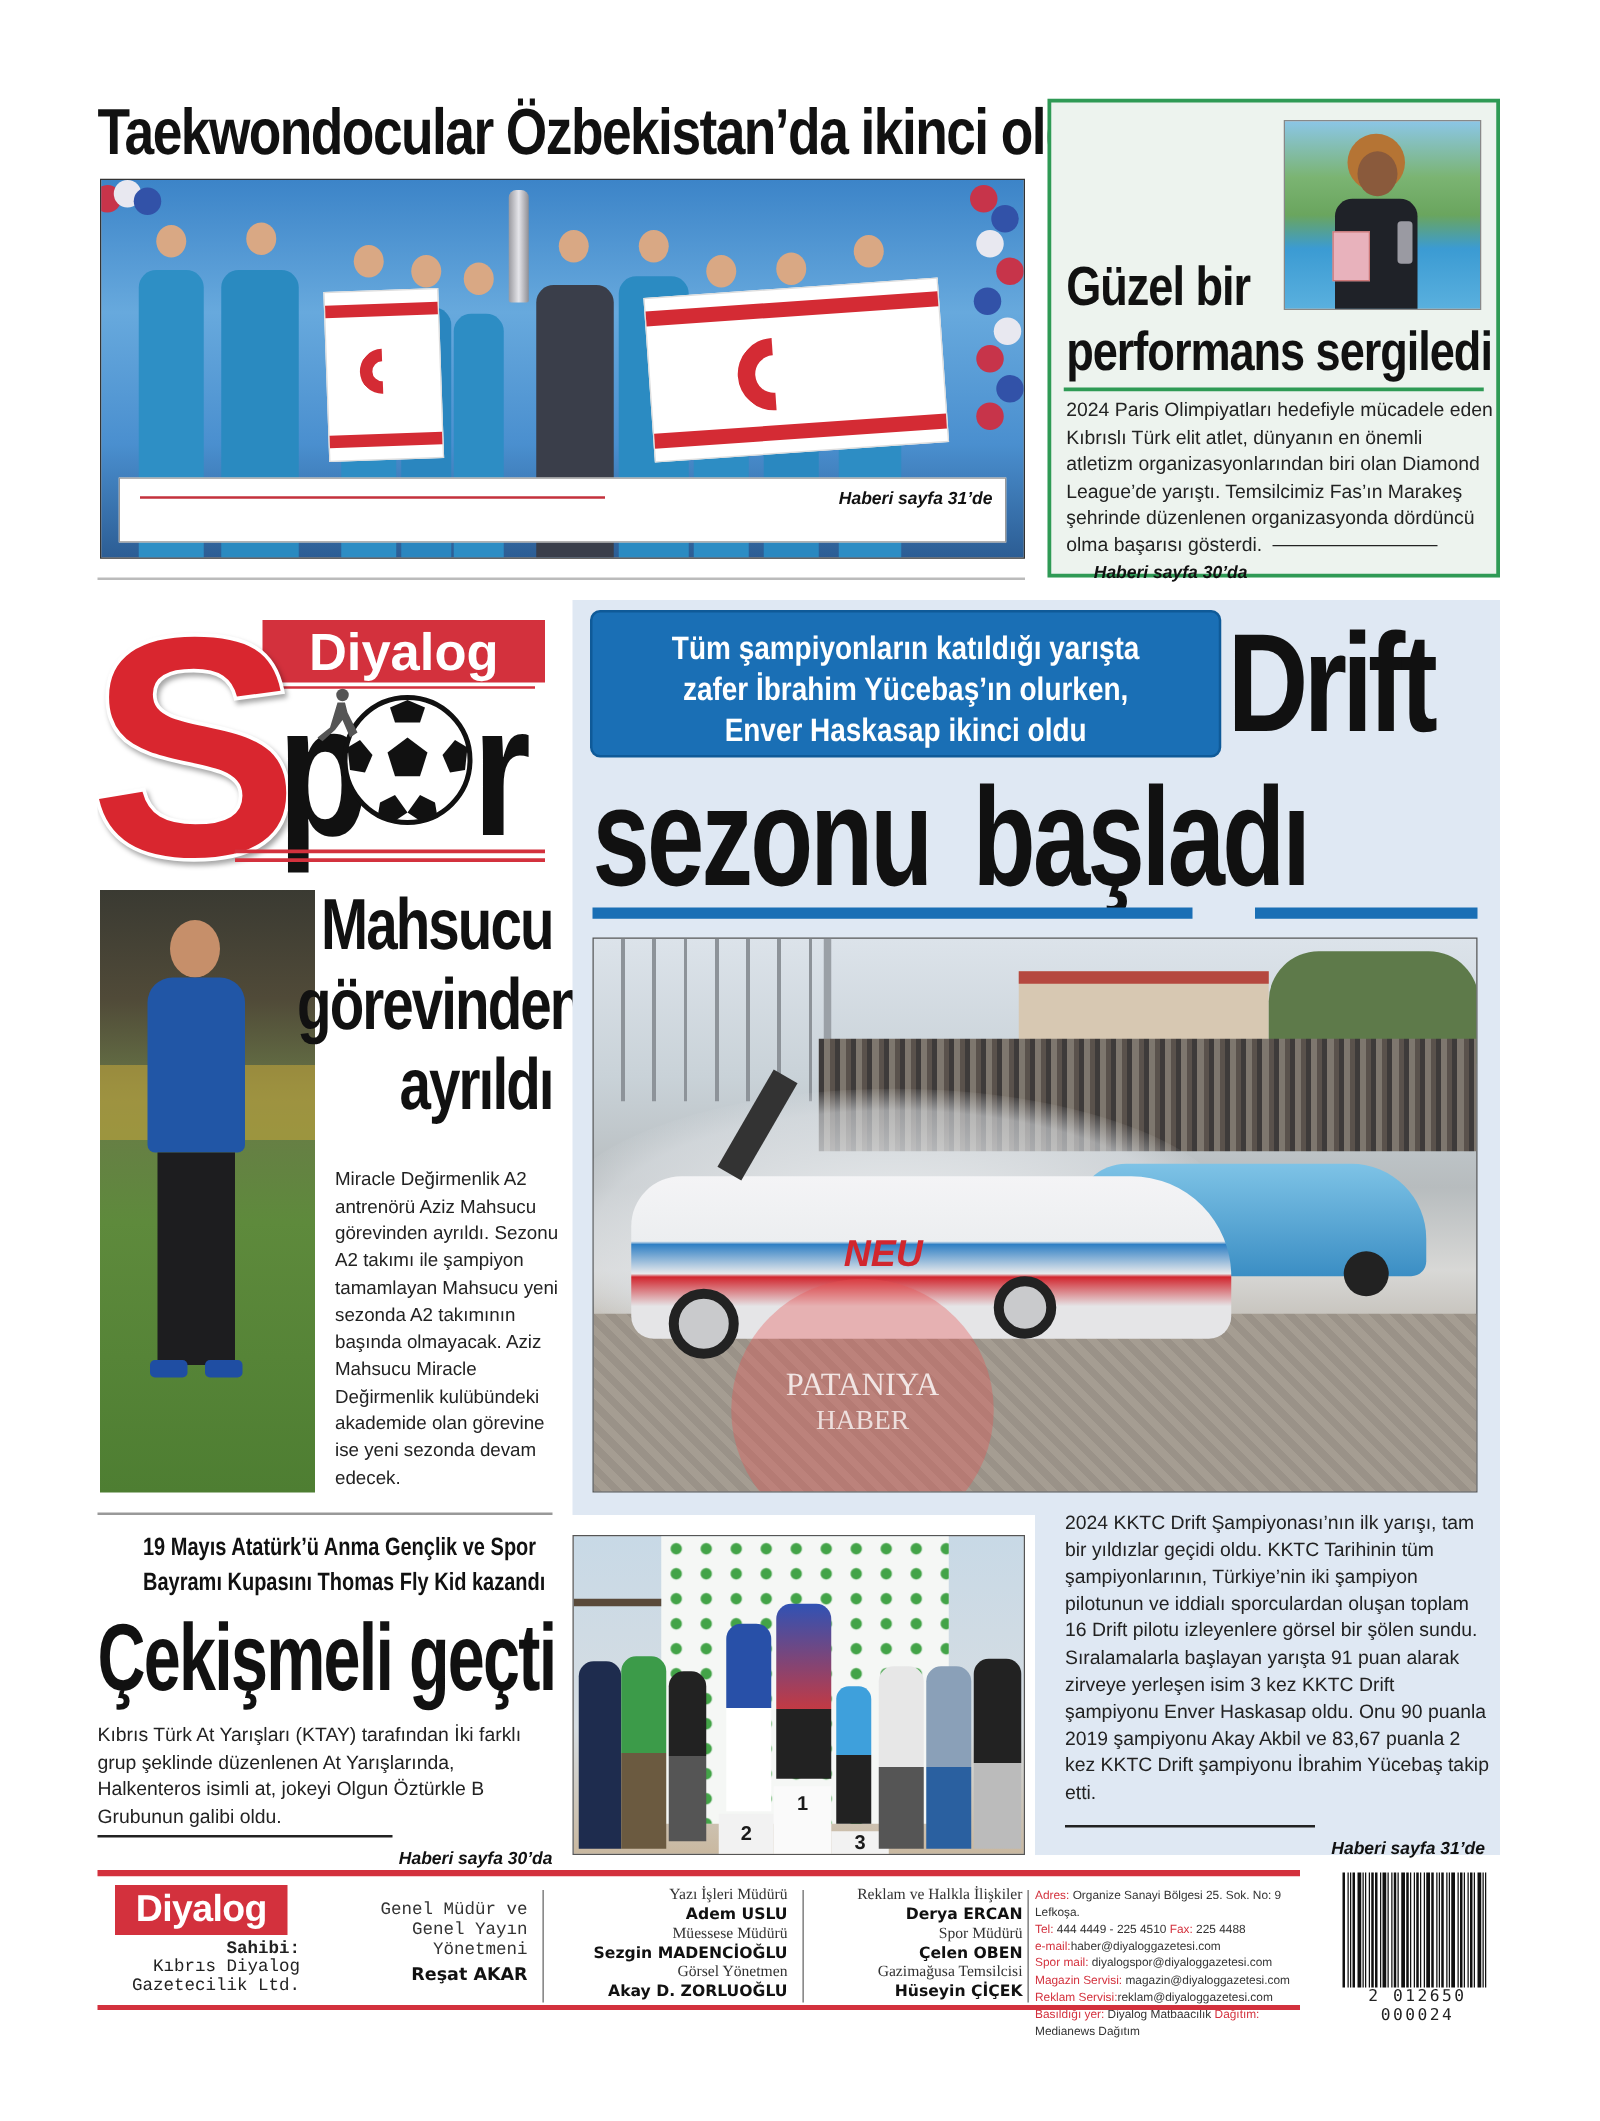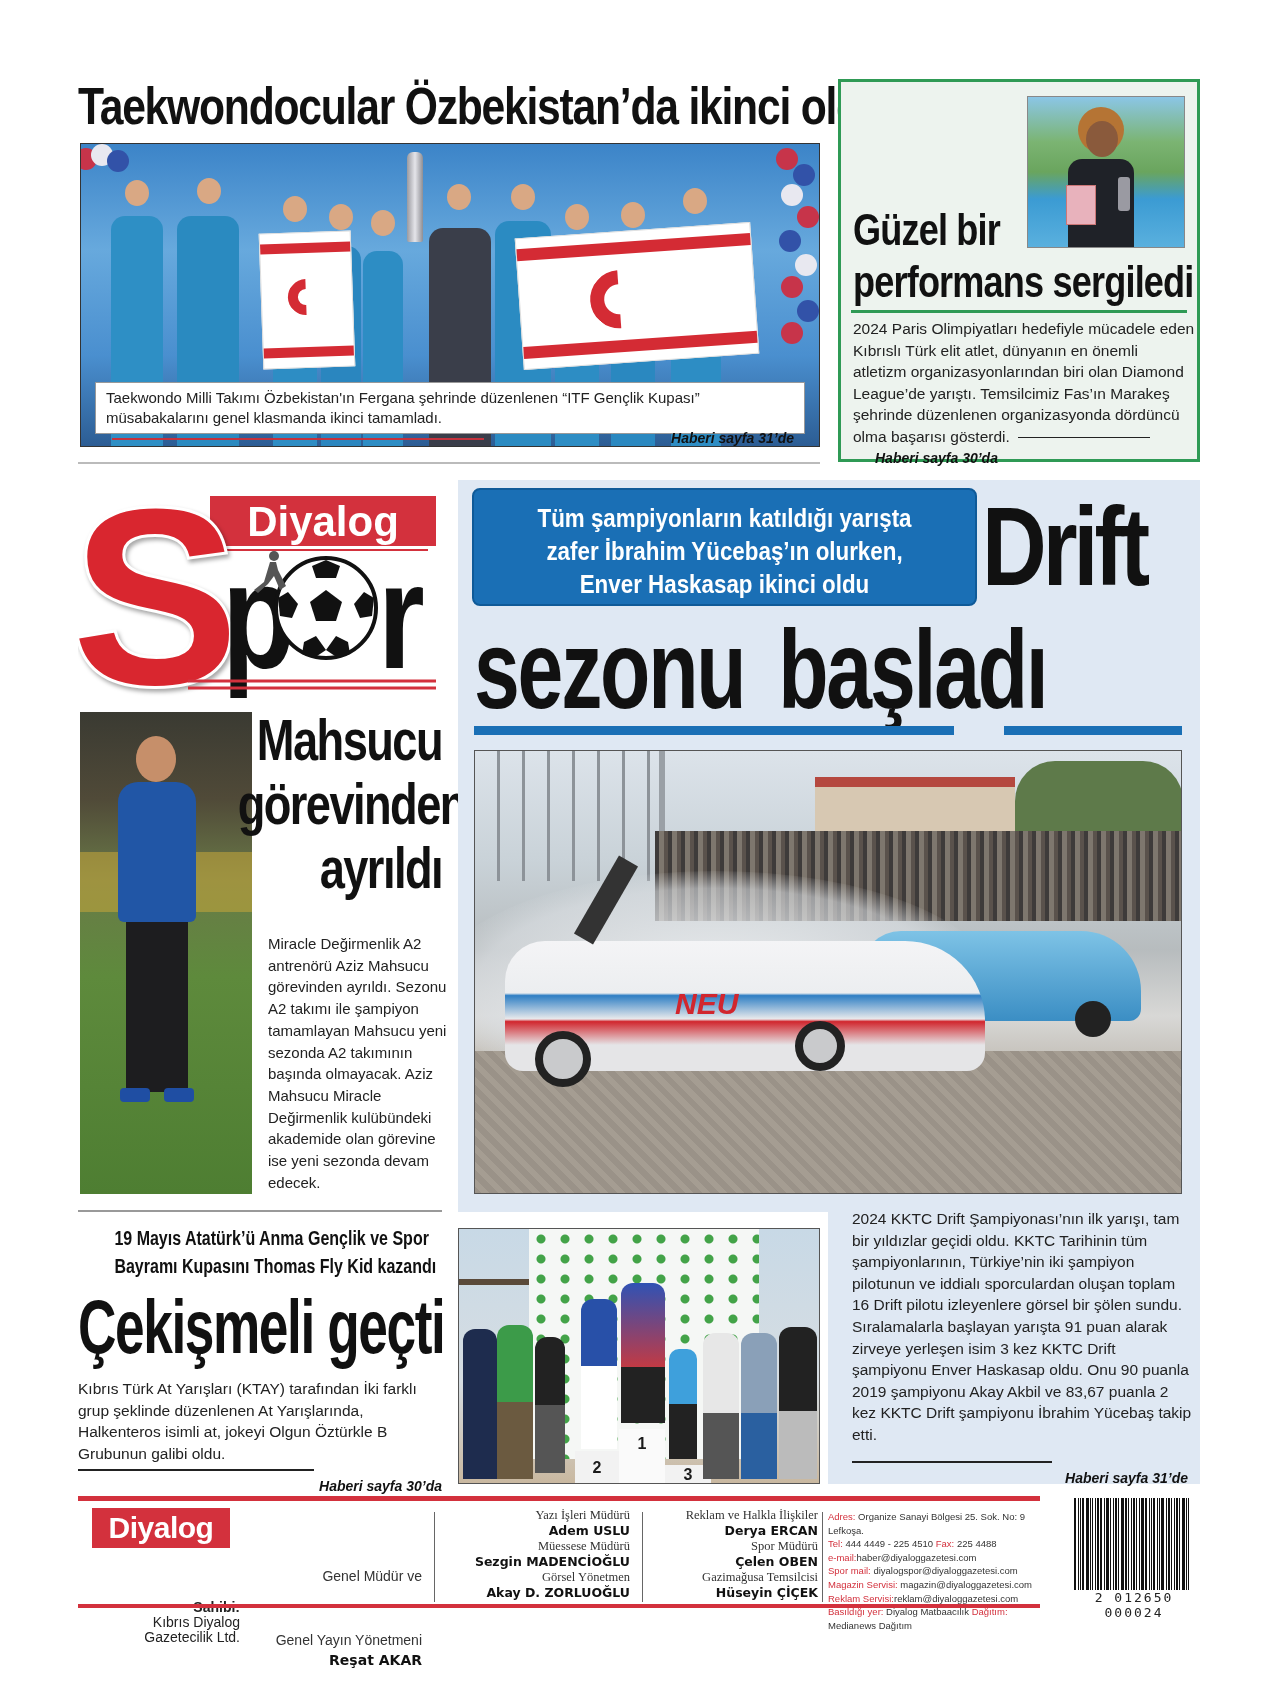--- a/index.html
+++ b/index.html
@@ -131,21 +131,21 @@
     background: linear-gradient(180deg, #c8d9e6 0%, #d6dde2 60%, #c9b8a0 100%);
   }
 
   
   #footer-red-top { left: 78px; top: 1496px; width: 962px; height: 5px; background: #d3313d; }
   #footer-red-bottom { left: 78px; top: 1604px; width: 962px; height: 4px; background: #d3313d; }
   #footer-logo {
     left: 92px; top: 1508px; width: 138px; height: 40px; background: #d3313d;
     color: #fff; font-weight: bold; font-size: 30px; line-height: 40px; text-align: center; letter-spacing: -0.5px;
   }
-  .ser { font-family: Liberation Sans, sans-serif; margin-top: 48px; }
+  .ser { font-family: Liberation Mono, monospace; }
   .foot-col { position: absolute; text-align: right; color: #333; }
   .foot-role { font-family: "Liberation Serif", serif; font-size: 12.5px; line-height: 15px; }
   .foot-name { font-family: "DejaVu Sans", sans-serif; font-weight: bold; font-size: 12.5px; line-height: 16px; color: #111; }
   .foot-sep { position: absolute; top: 1512px; width: 1px; height: 90px; background: #666; }
   #contact { left: 828px; top: 1510px; width: 230px; font-size: 9.5px; line-height: 13.6px; color: #333; }
   #contact .lbl { color: #d3313d; }
   #barcode { left: 1064px; top: 1498px; width: 140px; height: 110px; }
 </style>
 </head>
 <body>
@@ -194,21 +194,20 @@
     <div class="stripe" style="top:10px"></div>
     <div class="stripe" style="bottom:10px"></div>
     <div class="moon" style="left:26px;top:46px;width:36px;height:36px;transform:rotate(45deg)"></div>
   </div>
   <div class="flag" style="left:438px;top:86px;width:236px;height:132px;transform:rotate(-4deg)">
     <div class="stripe" style="top:10px;height:12px"></div>
     <div class="stripe" style="bottom:10px;height:12px"></div>
     <div class="moon" style="left:70px;top:38px;width:58px;height:58px;border-width:14px;transform:rotate(45deg)"></div>
   </div>
   <div id="tkd-caption">
-    <span>Taekwondo Milli Takımı Özbekistan'ın Fergana şehrinde düzenlenen “ITF Gençlik Kupası” müsabakalarını genel klasmanda ikinci tamamladı.</span>
     <span class="lead-rule" style="width:372px;margin-left:6px"></span>
     <span class="more-link">Haberi sayfa 31’de</span>
   </div>
 </div>
 
 <div id="athlete-box" class="abs">
   <div id="athlete-photo">
     <div class="abs" style="left:50px;top:10px;width:46px;height:46px;border-radius:50%;background:#b57434"></div>
     <div class="abs" style="left:58px;top:24px;width:32px;height:36px;border-radius:50%;background:#8a5a3c"></div>
     <div class="abs" style="left:40px;top:62px;width:66px;height:92px;border-radius:14px 14px 0 0;background:#1f2228"></div>
@@ -306,20 +305,24 @@
   <div class="abs" style="left:386px;top:180px;width:280px;height:90px;border-radius:40px 60px 12px 12px;background:linear-gradient(180deg,#7ec3e6,#3b8ec4)"></div>
   <div class="abs" style="left:420px;top:250px;width:36px;height:36px;border-radius:50%;background:#222"></div>
   <div class="abs" style="left:600px;top:250px;width:36px;height:36px;border-radius:50%;background:#222"></div>
 
   <div class="abs" style="left:30px;top:190px;width:480px;height:130px;border-radius:40px 80px 18px 18px;background:linear-gradient(180deg,#f4f4f6 0%,#eceef0 40%,#2f7fc4 42%,#e9eaec 60%,#d1262e 62%,#e5e5e7 80%)"></div>
   <div class="abs" style="left:60px;top:280px;width:56px;height:56px;border-radius:50%;background:#c9cacc;border:8px solid #222"></div>
   <div class="abs" style="left:320px;top:270px;width:50px;height:50px;border-radius:50%;background:#c9cacc;border:8px solid #222"></div>
   <div class="abs" style="left:120px;top:104px;width:22px;height:90px;background:#333;transform:rotate(30deg)"></div>
   <div class="abs" style="left:200px;top:236px;font-weight:bold;font-size:30px;color:#d1262e;font-style:italic">NEU</div>
 
+  <div class="abs" style="left:110px;top:272px;width:210px;height:210px;border-radius:50%;background:rgba(232,80,80,.35);text-align:center">
+    <div style="margin-top:70px;font-family:'Liberation Serif',serif;font-size:26px;color:rgba(255,255,255,.8)">PATANIYA</div>
+    <div style="font-family:'Liberation Serif',serif;font-size:22px;color:rgba(255,255,255,.75)">HABER</div>
+  </div>
 </div>
 
 <div id="drift-body" class="abs">2024 KKTC Drift Şampiyonası’nın ilk yarışı, tam bir yıldızlar geçidi oldu. KKTC Tarihinin tüm şampiyonlarının, Türkiye’nin iki şampiyon pilotunun ve iddialı sporculardan oluşan toplam 16 Drift pilotu izleyenlere görsel bir şölen sundu. Sıralamalarla başlayan yarışta 91 puan alarak zirveye yerleşen isim 3 kez KKTC Drift şampiyonu Enver Haskasap oldu. Onu 90 puanla 2019 şampiyonu Akay Akbil ve 83,67 puanla 2 kez KKTC Drift şampiyonu İbrahim Yücebaş takip etti.</div>
 <div id="drift-more" class="abs">
   <span class="lead-rule" style="width:200px;background:#222;height:2px"></span>
   <span class="more-link">Haberi sayfa 31’de</span>
 </div>
 
 <div id="horse-kicker" class="abs">
   <div>19 Mayıs Atatürk’ü Anma Gençlik ve Spor</div>

